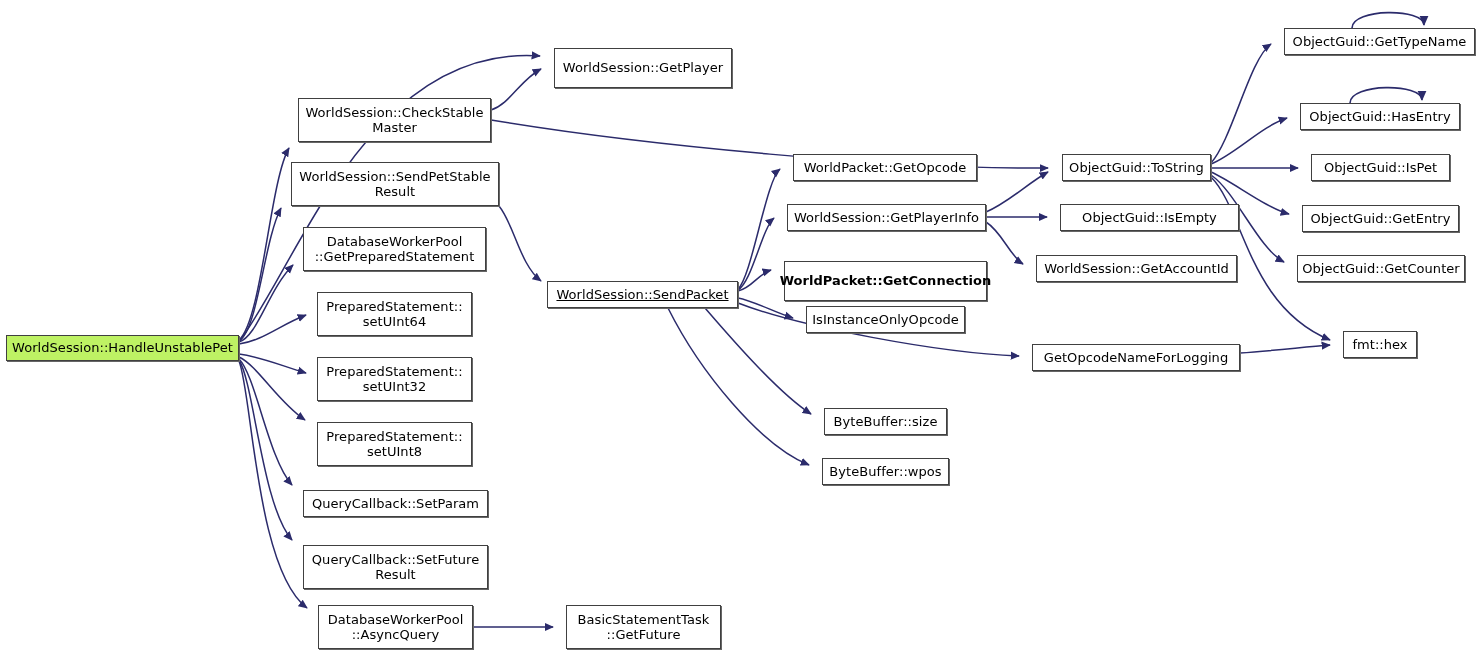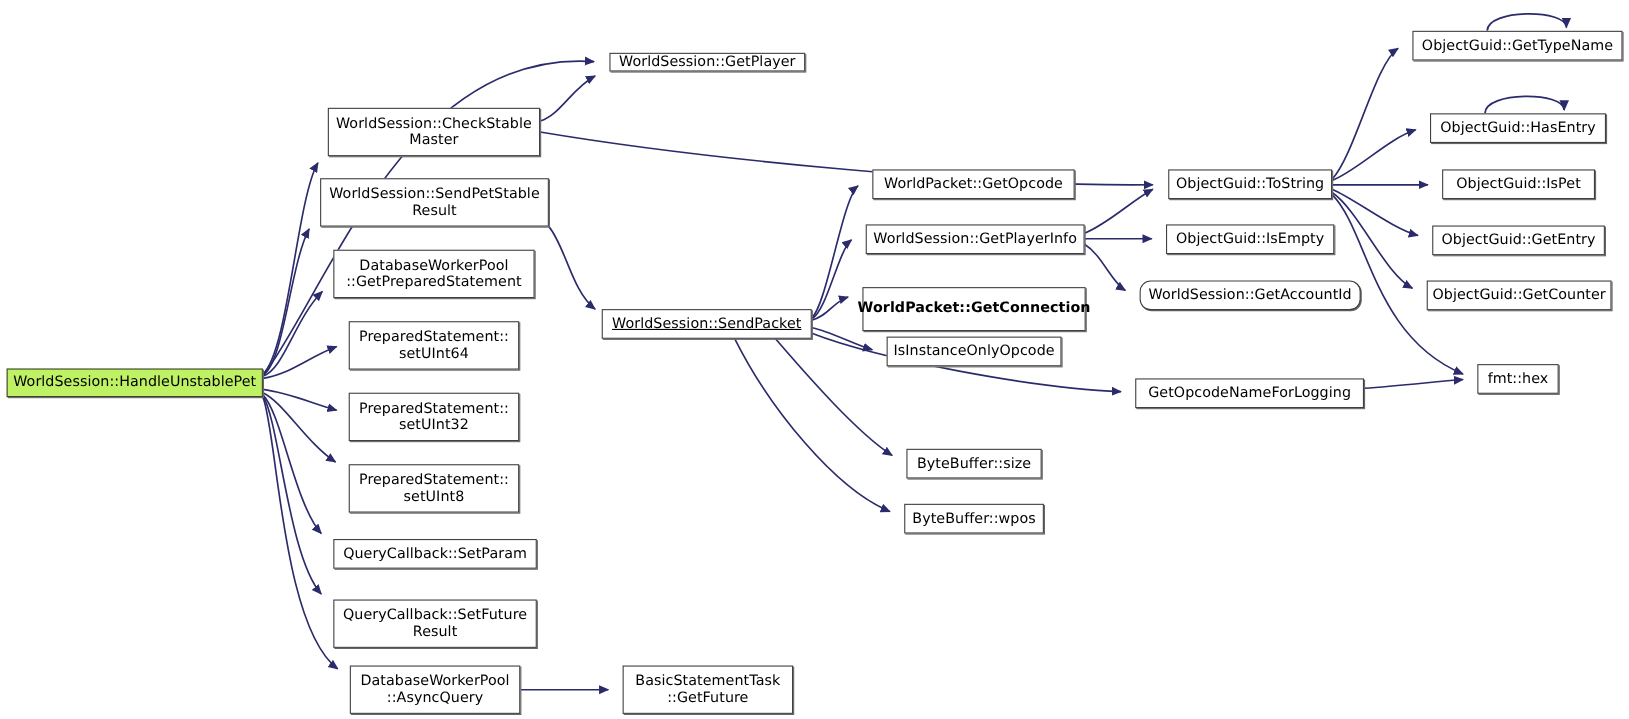--- a/index.html
+++ b/index.html
@@ -97,21 +97,21 @@
         <path d="M 1211 175 C 1236 192 1258 248 1284 262" fill="none" stroke="#2b2b6b" stroke-width="1.5" marker-end="url(#arrow)"></path>
         <path d="M 1211 177 C 1244 210 1248 306 1330 340" fill="none" stroke="#2b2b6b" stroke-width="1.5" marker-end="url(#arrow)"></path>
         <path d="M 1240 353 C 1272 351 1304 347 1330 345" fill="none" stroke="#2b2b6b" stroke-width="1.5" marker-end="url(#arrow)"></path>
         <path d="M 1352 28 C 1352 8 1424 8 1424 25" fill="none" stroke="#2b2b6b" stroke-width="1.6" marker-end="url(#arrow)"></path>
         <path d="M 1350 103 C 1350 83 1422 83 1422 100" fill="none" stroke="#2b2b6b" stroke-width="1.6" marker-end="url(#arrow)"></path>
       </g>
   </svg>
 
   <div id="nodes">
       <div class="node root" style="left: 6px; top: 335px; width: 233px; height: 26px;"><span>WorldSession::HandleUnstablePet</span></div>
-      <div class="node" style="left: 554px; top: 48px; width: 178px; height: 17px;"><span>WorldSession::GetPlayer</span></div>
+      <div class="node" style="left: 554px; top: 48px; width: 178px; height: 40px;"><span>WorldSession::GetPlayer</span></div>
       <div class="node" style="left: 298px; top: 98px; width: 193px; height: 44px;"><span>WorldSession::CheckStable
 Master</span></div>
       <div class="node" style="left: 291px; top: 162px; width: 208px; height: 44px;"><span>WorldSession::SendPetStable
 Result</span></div>
       <div class="node" style="left: 303px; top: 227px; width: 183px; height: 44px;"><span>DatabaseWorkerPool
 ::GetPreparedStatement</span></div>
       <div class="node" style="left: 317px; top: 292px; width: 155px; height: 44px;"><span>PreparedStatement::
 setUInt64</span></div>
       <div class="node" style="left: 317px; top: 357px; width: 155px; height: 44px;"><span>PreparedStatement::
 setUInt32</span></div>
@@ -125,22 +125,22 @@
       <div class="node" style="left: 566px; top: 605px; width: 155px; height: 44px;"><span>BasicStatementTask
 ::GetFuture</span></div>
       <div class="node" style="left: 547px; top: 281px; width: 191px; height: 27px; text-decoration: underline;"><span>WorldSession::SendPacket</span></div>
       <div class="node" style="left: 793px; top: 154px; width: 184px; height: 27px;"><span>WorldPacket::GetOpcode</span></div>
       <div class="node" style="left: 787px; top: 204px; width: 199px; height: 27px;"><span>WorldSession::GetPlayerInfo</span></div>
       <div class="node" style="left: 784px; top: 261px; width: 203px; height: 40px; font-weight: bold;"><span>WorldPacket::GetConnection</span></div>
       <div class="node" style="left: 806px; top: 306px; width: 159px; height: 27px;"><span>IsInstanceOnlyOpcode</span></div>
       <div class="node" style="left: 824px; top: 408px; width: 123px; height: 27px;"><span>ByteBuffer::size</span></div>
       <div class="node" style="left: 822px; top: 458px; width: 127px; height: 27px;"><span>ByteBuffer::wpos</span></div>
       <div class="node" style="left: 1062px; top: 154px; width: 149px; height: 27px;"><span>ObjectGuid::ToString</span></div>
-      <div class="node" style="left: 1060px; top: 204px; width: 153px; height: 27px;"><span>ObjectGuid::IsEmpty</span></div>
-      <div class="node" style="left: 1036px; top: 255px; width: 201px; height: 27px; border-radius: 10px;"><span>WorldSession::GetAccountId</span></div>
+      <div class="node" style="left: 1060px; top: 204px; width: 179px; height: 27px;"><span>ObjectGuid::IsEmpty</span></div>
+      <div class="node" style="left: 1036px; top: 255px; width: 201px; height: 27px;"><span>WorldSession::GetAccountId</span></div>
       <div class="node" style="left: 1032px; top: 344px; width: 208px; height: 27px;"><span>GetOpcodeNameForLogging</span></div>
       <div class="node" style="left: 1284px; top: 28px; width: 191px; height: 27px;"><span>ObjectGuid::GetTypeName</span></div>
       <div class="node" style="left: 1300px; top: 103px; width: 160px; height: 27px;"><span>ObjectGuid::HasEntry</span></div>
       <div class="node" style="left: 1311px; top: 154px; width: 139px; height: 27px;"><span>ObjectGuid::IsPet</span></div>
       <div class="node" style="left: 1302px; top: 205px; width: 157px; height: 27px;"><span>ObjectGuid::GetEntry</span></div>
       <div class="node" style="left: 1297px; top: 255px; width: 168px; height: 27px;"><span>ObjectGuid::GetCounter</span></div>
       <div class="node" style="left: 1343px; top: 331px; width: 74px; height: 27px;"><span>fmt::hex</span></div>
     </div>
 
 </div>

